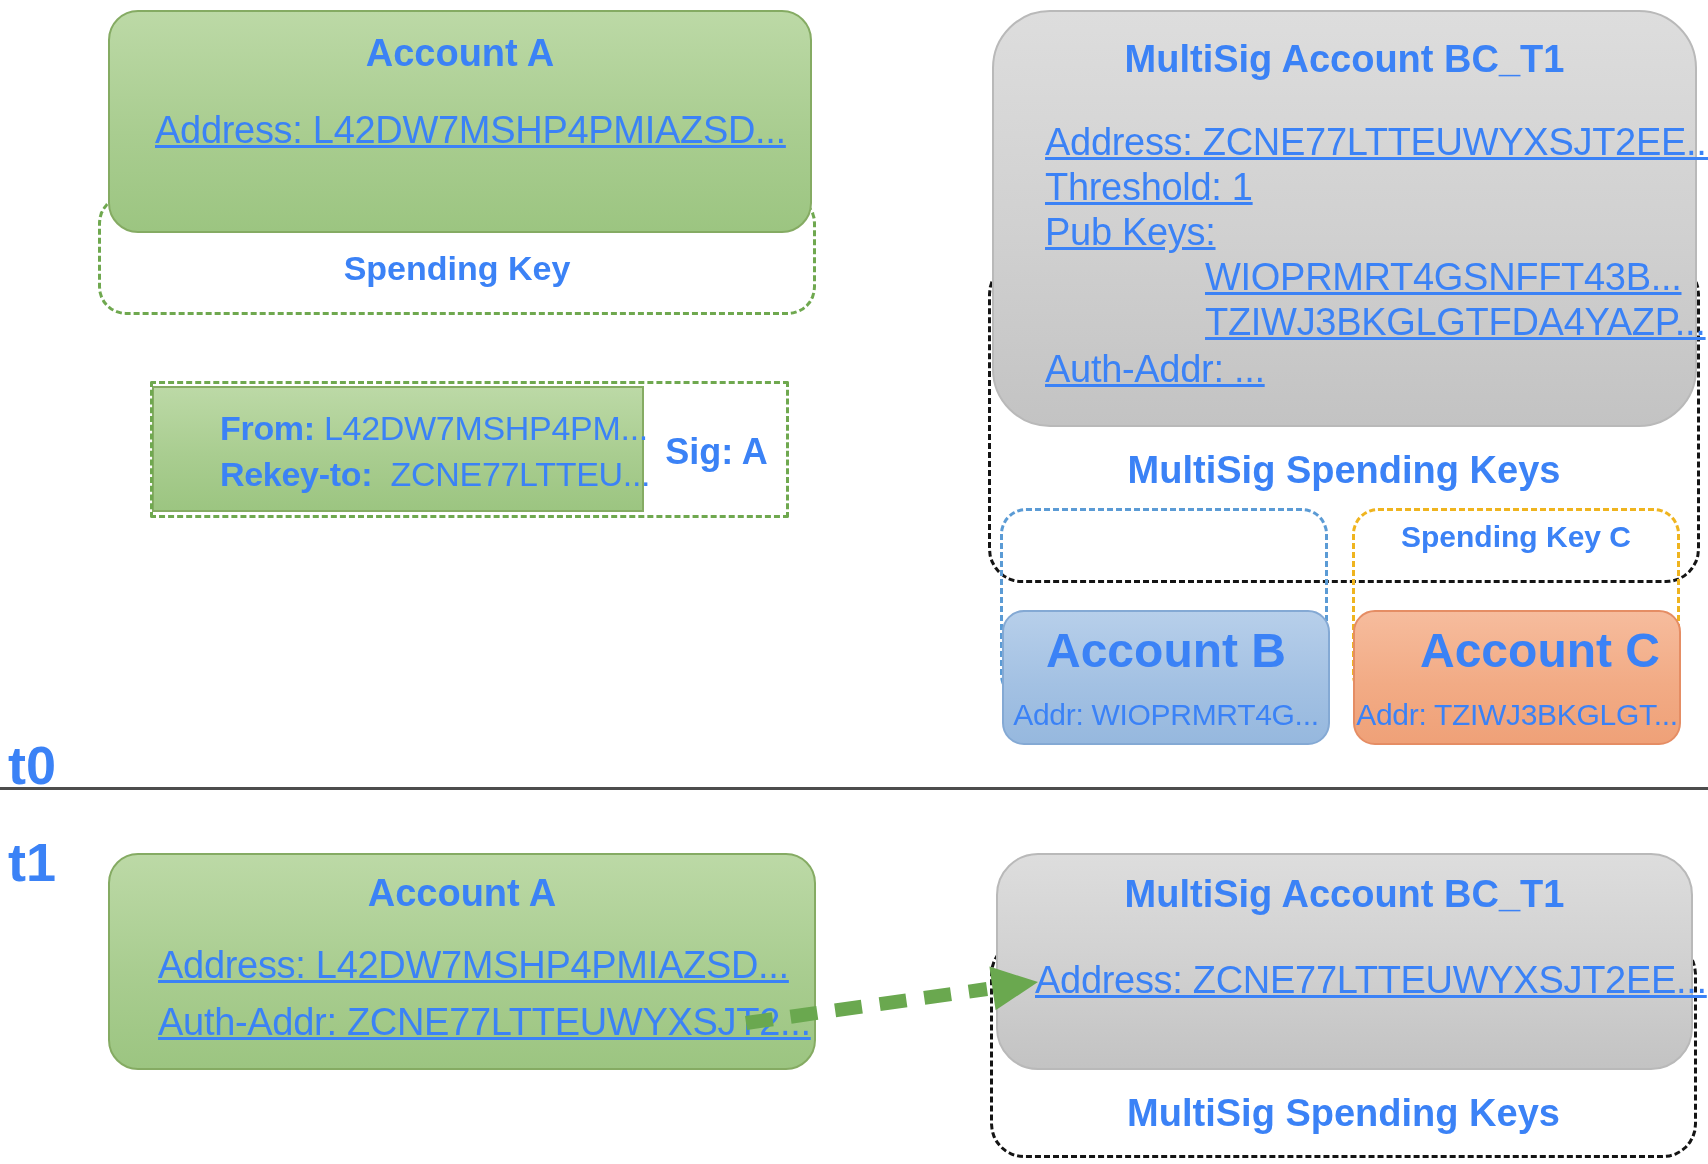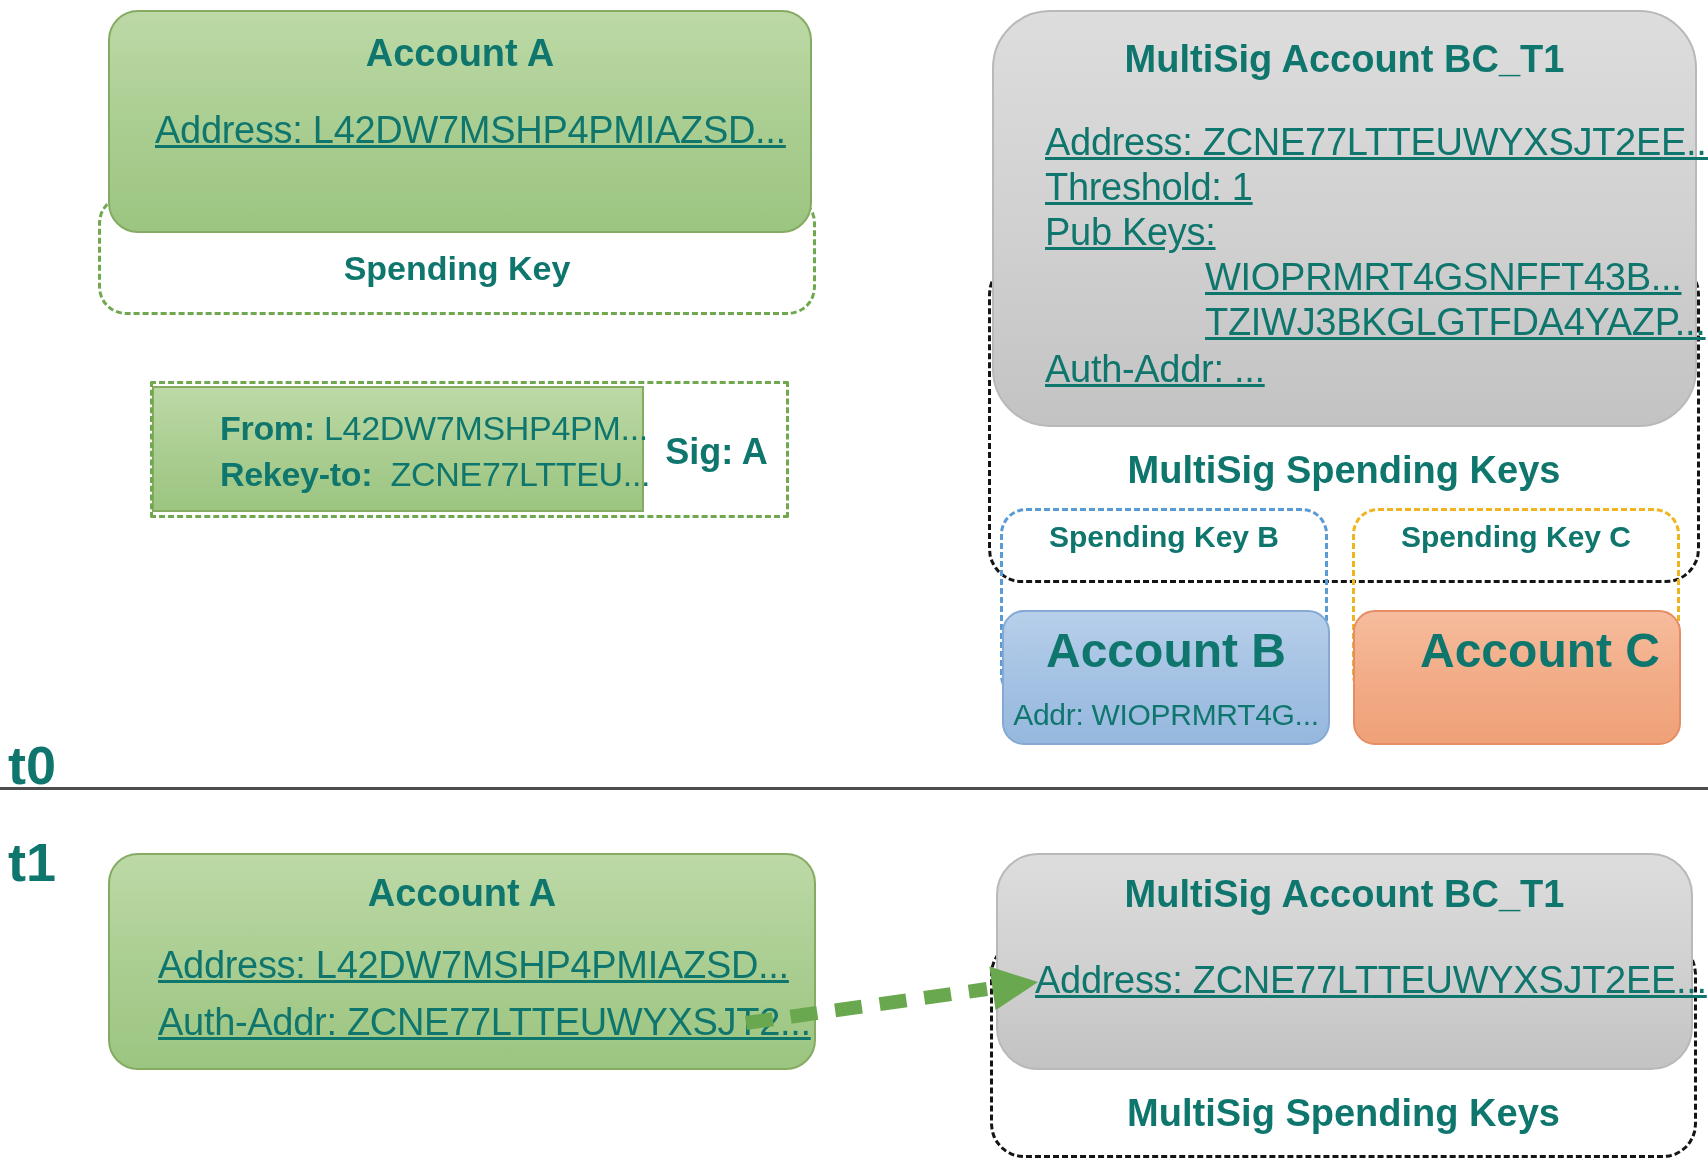--- a/index.html
+++ b/index.html
@@ -1,18 +1,18 @@
 <!DOCTYPE html>
 <html><head>
 <meta charset="utf-8">
 <style>
   html,body{margin:0;padding:0;background:#ffffff;}
   #stage{
     position:relative;width:1708px;height:1164px;background:#ffffff;overflow:hidden;
-    font-family:"Liberation Sans", sans-serif;color:#0f766e;
+    font-family:"Liberation Sans", sans-serif;color:#3b82f6;
   }
   .abs{position:absolute;}
   .box{position:absolute;box-sizing:border-box;}
   .green-box{
     background:linear-gradient(180deg,#bcd9a6 0%,#a9cd90 55%,#9cc581 100%);
     border:2px solid #85ab63;
   }
   .gray-box{
     background:linear-gradient(180deg,#dddddd 0%,#d0d0d0 55%,#c3c3c3 100%);
     border:2px solid #b9b9b9;
@@ -68,29 +68,29 @@
   <div class="box gray-box" style="left:992px;top:10px;width:705px;height:417px;border-radius:58px;"></div>
   <div class="txt title ctr" style="left:992px;top:36px;width:705px;">MultiSig Account BC_T1</div>
   <div class="txt body38" style="left:1045px;top:120px;">Address: ZCNE77LTTEUWYXSJT2EE...</div>
   <div class="txt body38" style="left:1045px;top:165px;">Threshold: 1</div>
   <div class="txt body38" style="left:1045px;top:210px;">Pub Keys:</div>
   <div class="txt body38" style="left:1205px;top:255px;">WIOPRMRT4GSNFFT43B...</div>
   <div class="txt body38" style="left:1205px;top:300px;">TZIWJ3BKGLGTFDA4YAZP...</div>
   <div class="txt body38" style="left:1045px;top:347px;">Auth-Addr: ...</div>
 
   <div class="txt msk-label ctr" style="left:988px;top:448px;width:712px;">MultiSig Spending Keys</div>
-  <div class="txt sk-label ctr" style="left:1000px;top:518px;width:328px;">Spending Key B</div>
   <div class="txt sk-label ctr" style="left:1352px;top:518px;width:328px;">Spending Key C</div>
 
   <div class="box blue-box" style="left:1002px;top:610px;width:328px;height:135px;border-radius:22px;"></div>
   <div class="txt small-title ctr" style="left:1002px;top:629px;width:328px;">Account B</div>
   <div class="txt small-addr ctr" style="left:1002px;top:689px;width:328px;">Addr: WIOPRMRT4G...</div>
 
   <div class="box orange-box" style="left:1353px;top:610px;width:328px;height:135px;border-radius:22px;"></div>
   <div class="txt small-title ctr" style="left:1353px;top:629px;width:328px;margin-left:23px;">Account C</div>
+  <div class="txt small-addr ctr" style="left:1353px;top:689px;width:328px;">Addr: TZIWJ3BKGLGT...</div>
 
   <div class="txt t-label" style="left:8px;top:686px;margin-top:48px;">t0</div>
 
   <div class="divider"></div>
 
   <div class="txt t-label" style="left:8px;top:831px;">t1</div>
 
   <div class="box green-box" style="left:108px;top:853px;width:708px;height:217px;border-radius:30px;"></div>
   <div class="txt title ctr" style="left:108px;top:870px;width:708px;">Account A</div>
   <div class="txt body38" style="left:158px;top:943px;">Address: L42DW7MSHP4PMIAZSD...</div>

